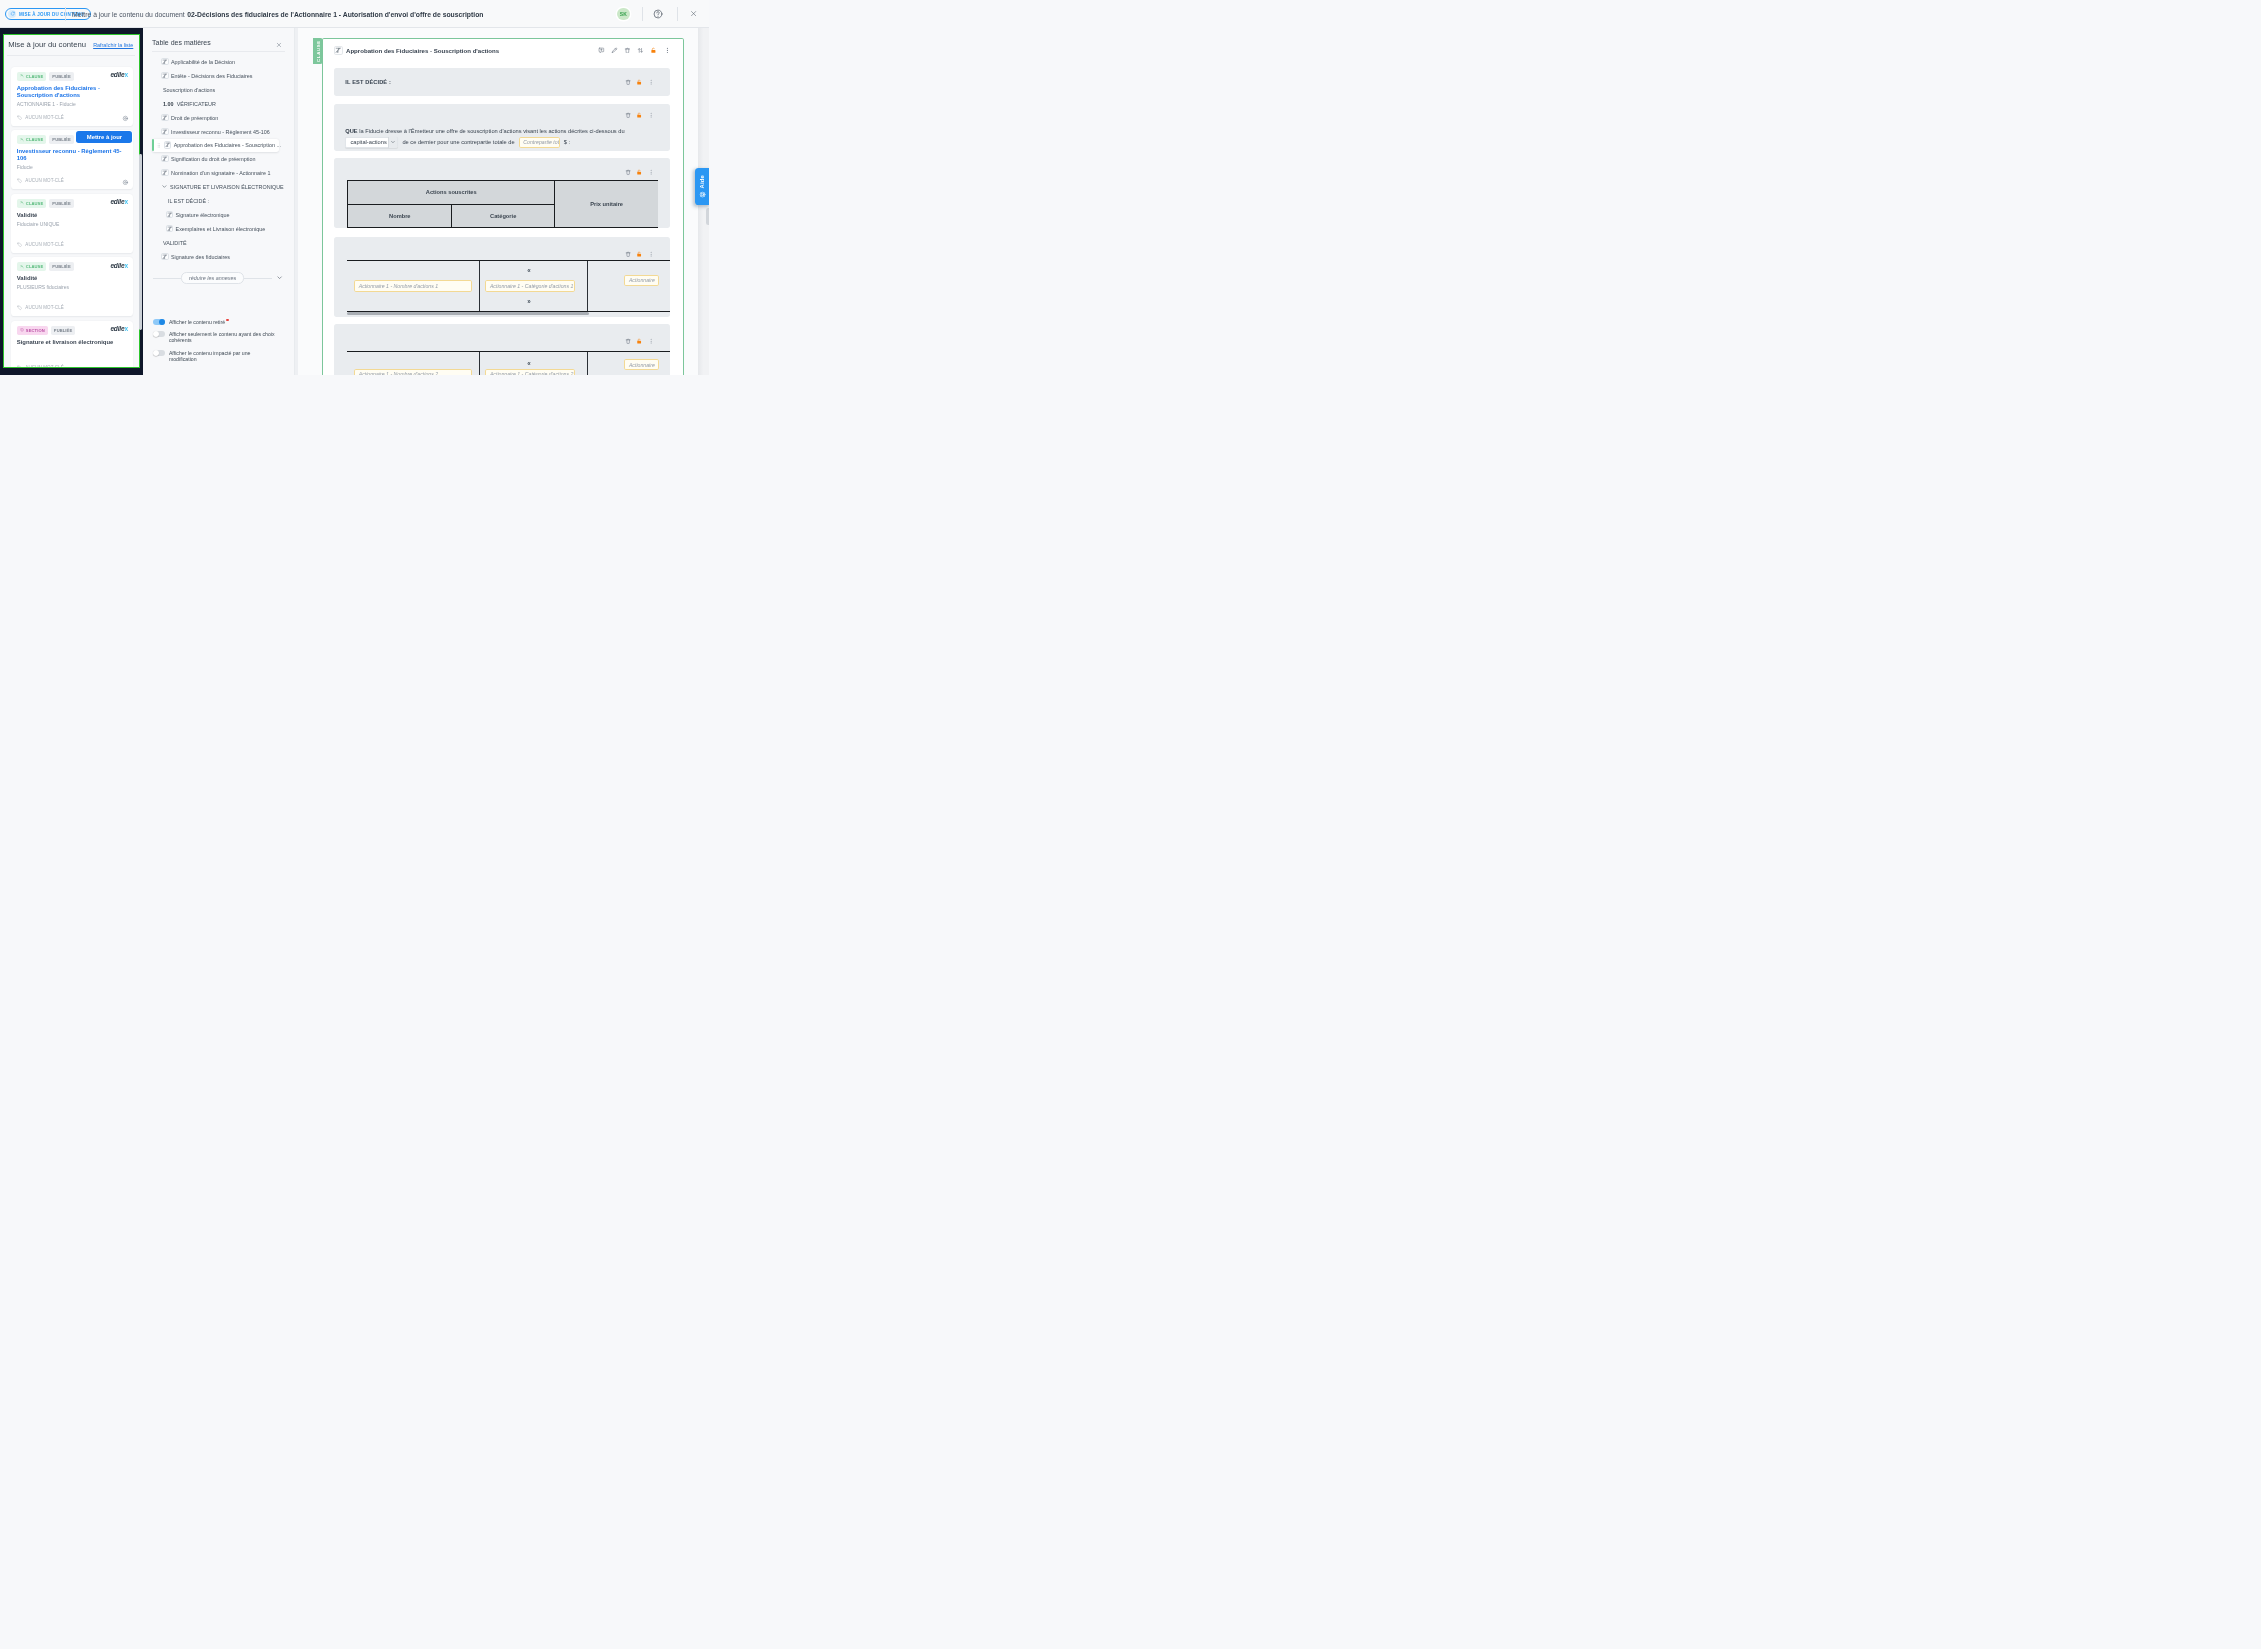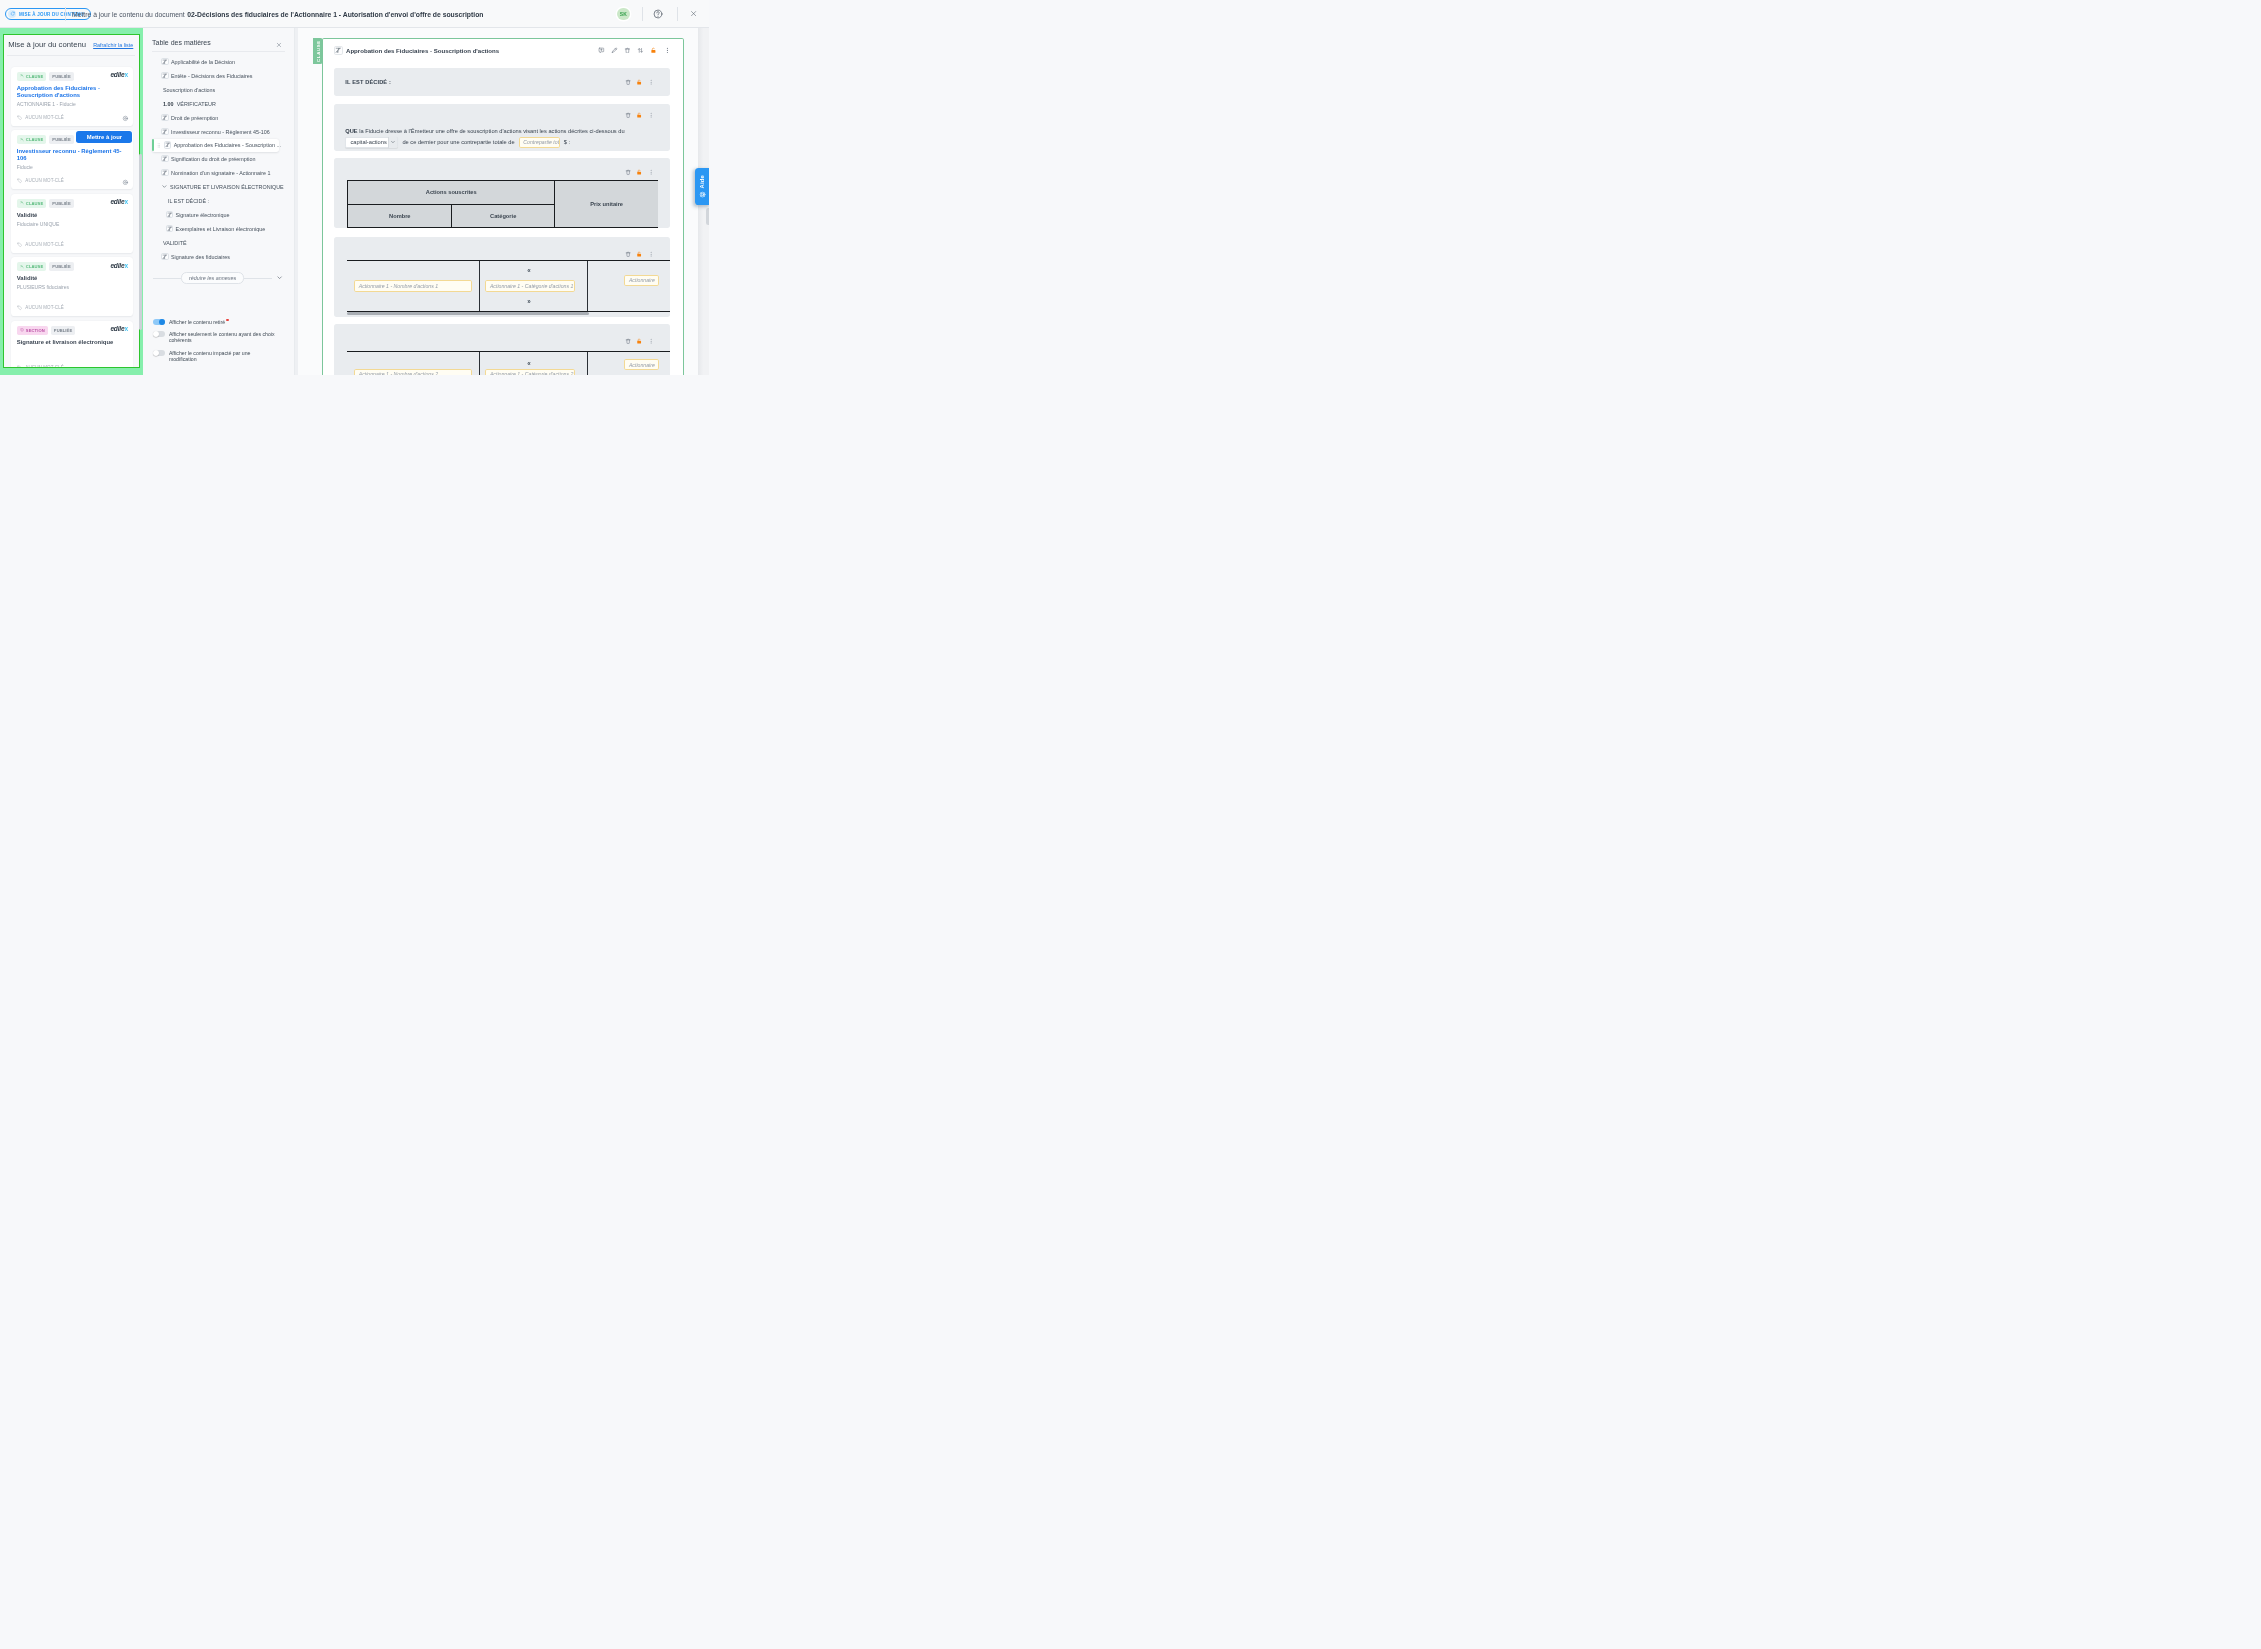--- a/index.html
+++ b/index.html
@@ -1,17 +1,17 @@
 <!DOCTYPE html>
 <html style="font-size:7.2px"><head>
 <meta charset="utf-8">
 <style>
   html,body{margin:0;padding:0;background:#f7f8fa;font-family:"Liberation Sans",sans-serif;}
   *{box-sizing:border-box;}
-  .canvas{position:relative;width:709px;height:375px;overflow:hidden;background:#86efac;}
+  .canvas{position:relative;width:709px;height:375px;overflow:hidden;background:#0f172a;}
   svg{display:block;}
   .ic{stroke:currentColor;fill:none;stroke-width:1.3;stroke-linecap:round;stroke-linejoin:round;}
 
   
   .hdr{position:absolute;left:0;top:0;width:709px;height:28px;background:#f8f9fa;border-bottom:0.5px solid #e3e6ea;}
   .upd-btn{position:absolute;left:5px;top:7.7px;height:12.7px;border:0.7px solid #2b97f3;border-radius:6.3px;display:flex;align-items:center;gap:2.7px;padding:0 5.9px 0 2.3px;color:#2b97f3;font-size:4.5px;font-weight:bold;letter-spacing:0.2px;background:transparent;cursor:pointer;}
   .upd-ic{width:8.1px;height:8.1px;border-radius:50%;background:#d9edfc;display:flex;align-items:center;justify-content:center;color:#2b97f3;}
   .hdr-div{position:absolute;top:7.2px;width:0.5px;height:13.6px;background:#dfe3e8;}
   .hdr-title{position:absolute;left:72px;top:0;height:28px;display:flex;align-items:center;font-size:6.8px;color:#4b5563;white-space:nowrap;}
   .hdr-title .tb{font-weight:bold;color:#2f3a46;margin-left:2.7px;}

